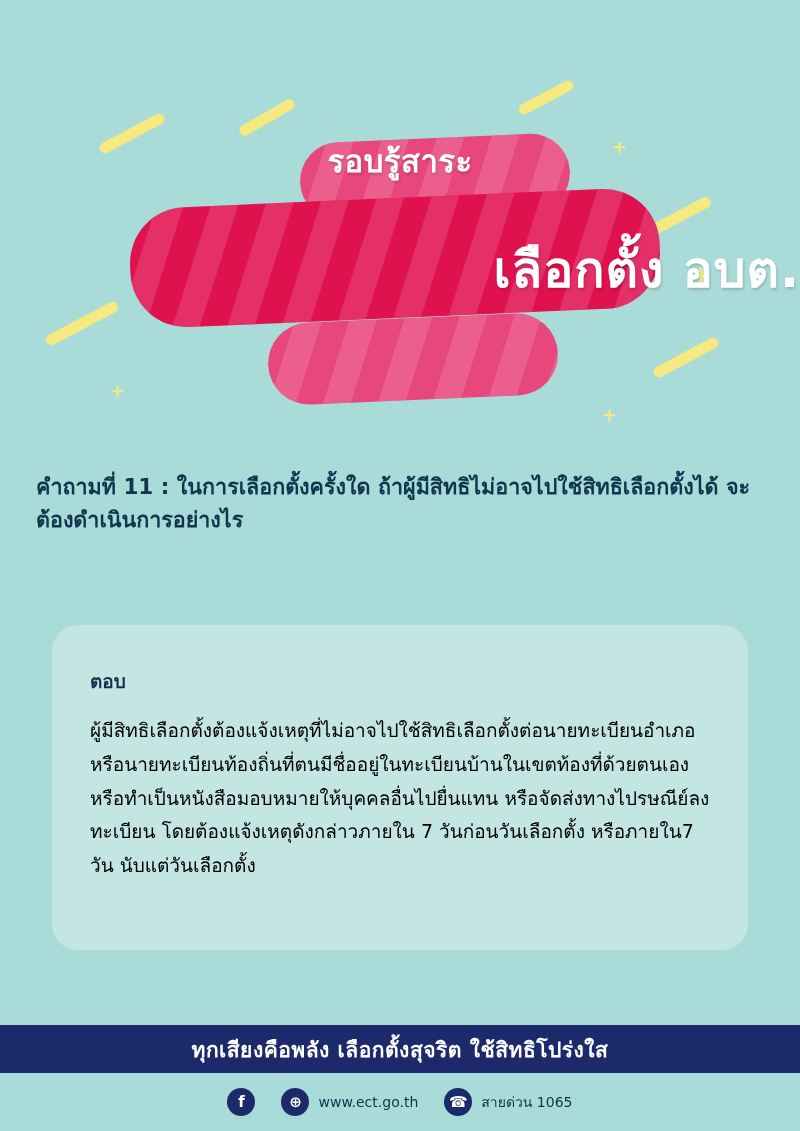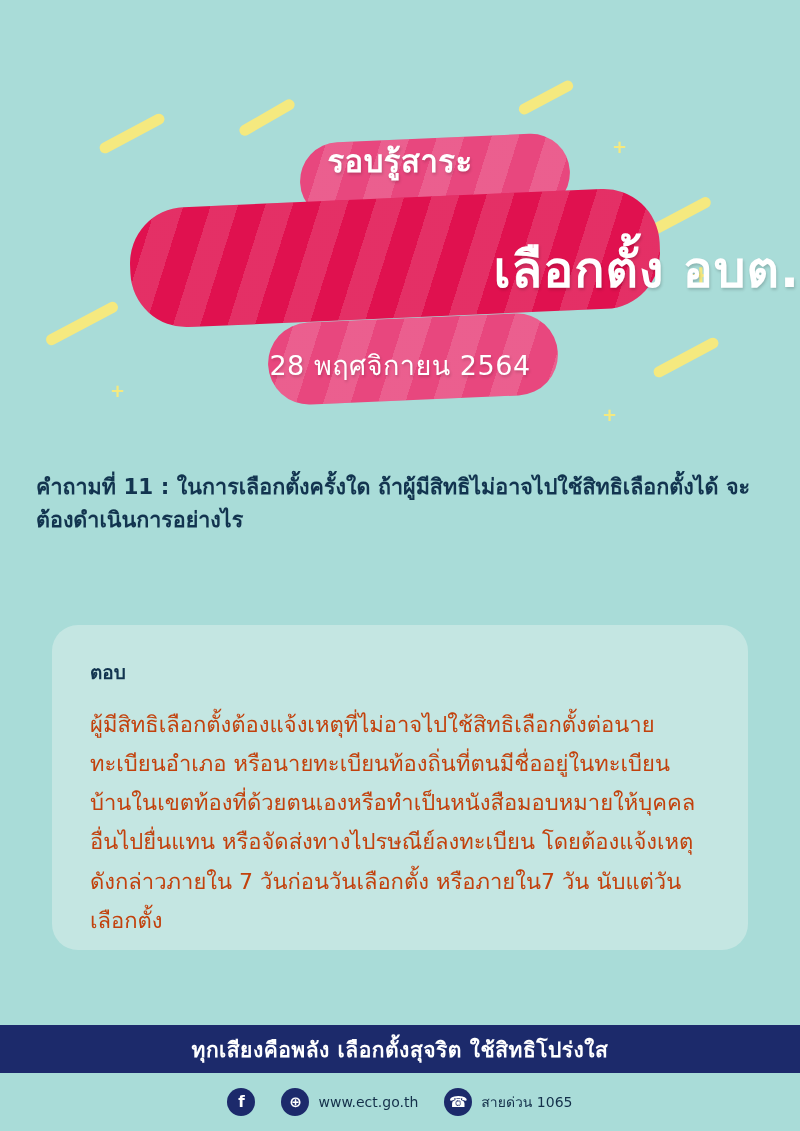--- a/index.html
+++ b/index.html
@@ -94,31 +94,31 @@
     line-height: 1.55;
   }
 
   
   .answer-card {
     position: absolute;
     top: 625px; left: 52px;
     width: 696px; height: 325px;
     background: #c4e6e2;
     border-radius: 26px;
-    padding: 32px 38px;
+    padding: 41px 38px;
   }
   .answer-label {
     color: #12344f;
     font-size: 19px;
     font-weight: bold;
     margin-bottom: 18px;
   }
   .answer-body {
-    color: #c2410c;
-    font-size: 22px;
+    color: #000000;
+    font-size: 19px;
     line-height: 1.78;
   }
 
   
   .footer-bar {
     position: absolute;
     left: 0; right: 0; top: 1025px;
     height: 48px;
     background: #1c2a6b;
     display: flex;
@@ -175,21 +175,20 @@
     </div>
   <div class="blob mid">
       <div class="stripes"></div>
     </div>
   <div class="blob bot">
       <div class="stripes"></div>
     </div>
 
   <div class="banner-text t-top">รอบรู้สาระ</div>
   <div class="banner-text t-mid">เลือกตั้ง อบต.</div>
-  <div class="banner-text t-bot">28 พฤศจิกายน 2564</div>
 </div>
 
 <div class="question">คำถามที่ 11 : ในการเลือกตั้งครั้งใด ถ้าผู้มีสิทธิไม่อาจไปใช้สิทธิเลือกตั้งได้ จะต้องดำเนินการอย่างไร</div>
 
 <div class="answer-card">
   <div class="answer-label">ตอบ</div>
   <div class="answer-body">ผู้มีสิทธิเลือกตั้งต้องแจ้งเหตุที่ไม่อาจไปใช้สิทธิเลือกตั้งต่อนายทะเบียนอำเภอ หรือนายทะเบียนท้องถิ่นที่ตนมีชื่ออยู่ในทะเบียนบ้านในเขตท้องที่ด้วยตนเองหรือทำเป็นหนังสือมอบหมายให้บุคคลอื่นไปยื่นแทน หรือจัดส่งทางไปรษณีย์ลงทะเบียน โดยต้องแจ้งเหตุดังกล่าวภายใน 7 วันก่อนวันเลือกตั้ง หรือภายใน7 วัน นับแต่วันเลือกตั้ง</div>
 </div>
 
 <div class="footer-bar">

